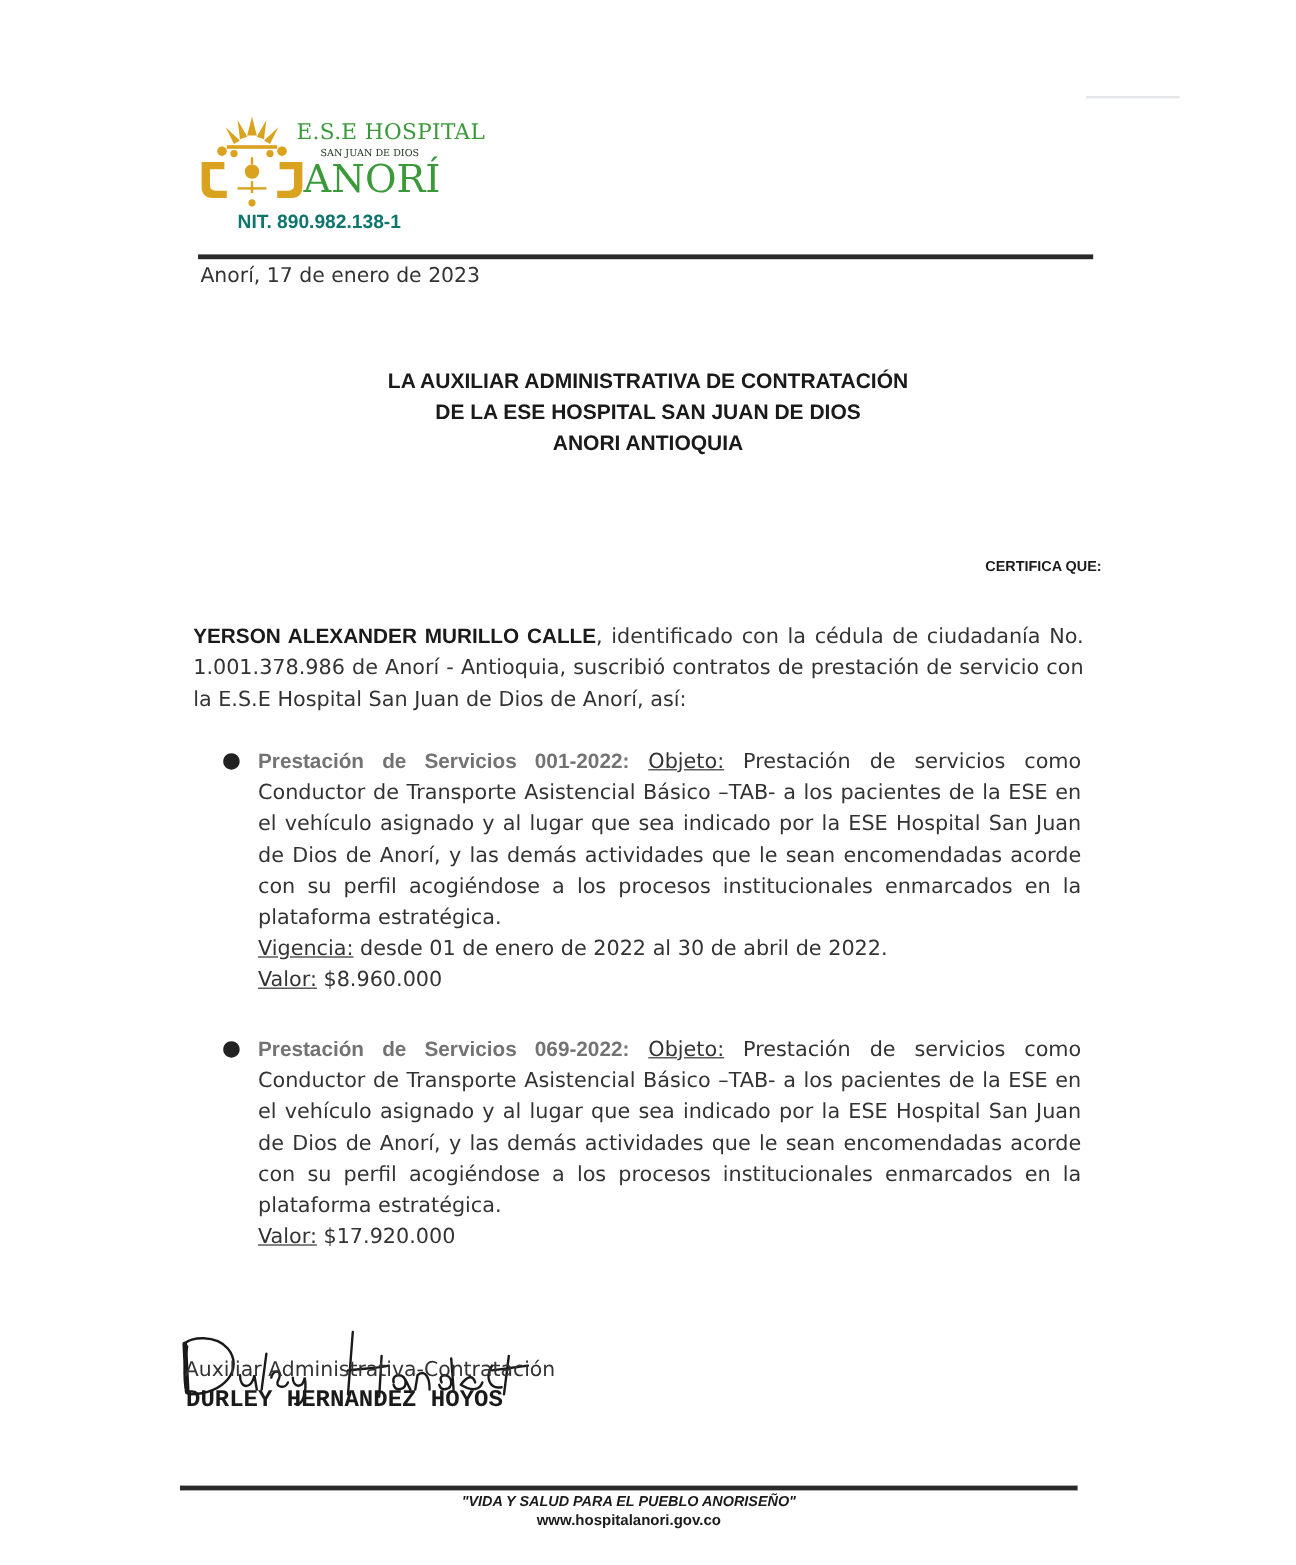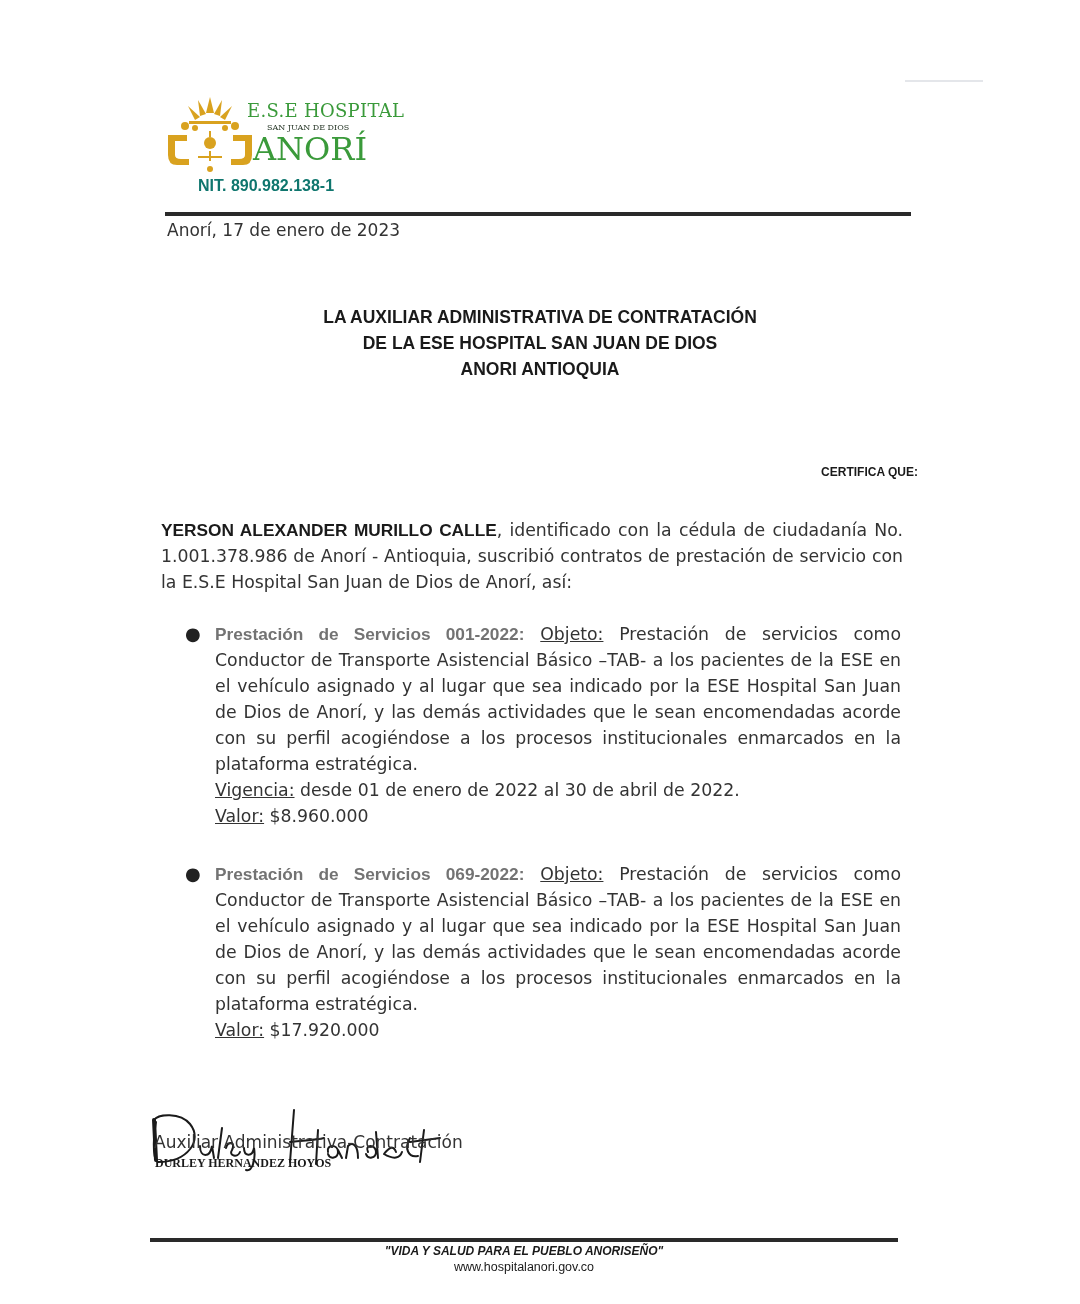--- a/index.html
+++ b/index.html
@@ -19,27 +19,27 @@
   .intro b { font-family: "Liberation Sans", sans-serif; color: #1a1a1a; }
   .contract { position: absolute; left: 215px; width: 686px; font-size: 17.3px; line-height: 26px; text-align: justify; color: #333; }
   .contract .bullet { position: absolute; left: -30px; top: 0; font-size: 18px; color: #222; }
   .contract b { font-family: "Liberation Sans", sans-serif; color: #737373; margin-top: 28px; }
   .contract u { text-decoration: underline; }
   .contract .line { display: block; text-align: left; }
   .c1 { top: 621px; }
   .c2 { top: 861px; }
   .sig-wrap { position: absolute; left: 148px; top: 1100px; width: 320px; height: 80px; }
   .sig-wrap svg { position: absolute; left: 0; top: 0; }
-  .signer { position: absolute; left: 155px; top: 1156px; font-family: Liberation Serif, serif; font-weight: bold; font-size: 12px; color: #1a1a1a; white-space: nowrap; }
+  .signer { position: absolute; left: 155px; top: 1156px; font-family: Liberation Mono, monospace; font-weight: bold; font-size: 20px; color: #1a1a1a; white-space: nowrap; }
   .role { position: absolute; left: 154px; top: 1132px; font-size: 17px; color: #333; white-space: nowrap; }
   .hr-bottom { position: absolute; left: 150px; top: 1238px; width: 748px; height: 4px; background: #2a2a2a; }
   .footer { position: absolute; left: 150px; top: 1243px; width: 748px; text-align: center; font-family: "Liberation Sans", sans-serif; color: #1a1a1a; }
   .footer .motto { font-style: italic; font-weight: bold; font-size: 12px; line-height: 16px; }
   .footer .addr { font-weight: bold; font-size: 12px; line-height: 16px; }
-  .footer .web { font-weight: normal; font-size: 12.5px; line-height: 16px; }
+  .footer .web { font-weight: bold; font-size: 12.5px; line-height: 16px; }
 </style>
 </head>
 <body>
 
 <div class="faint-line"></div>
 
 <div class="logo">
   <svg width="90" height="90" viewBox="0 0 90 90">
     <g fill="#d9a21f">
       <path d="M45 4 L49 20 L41 20 Z"></path>

